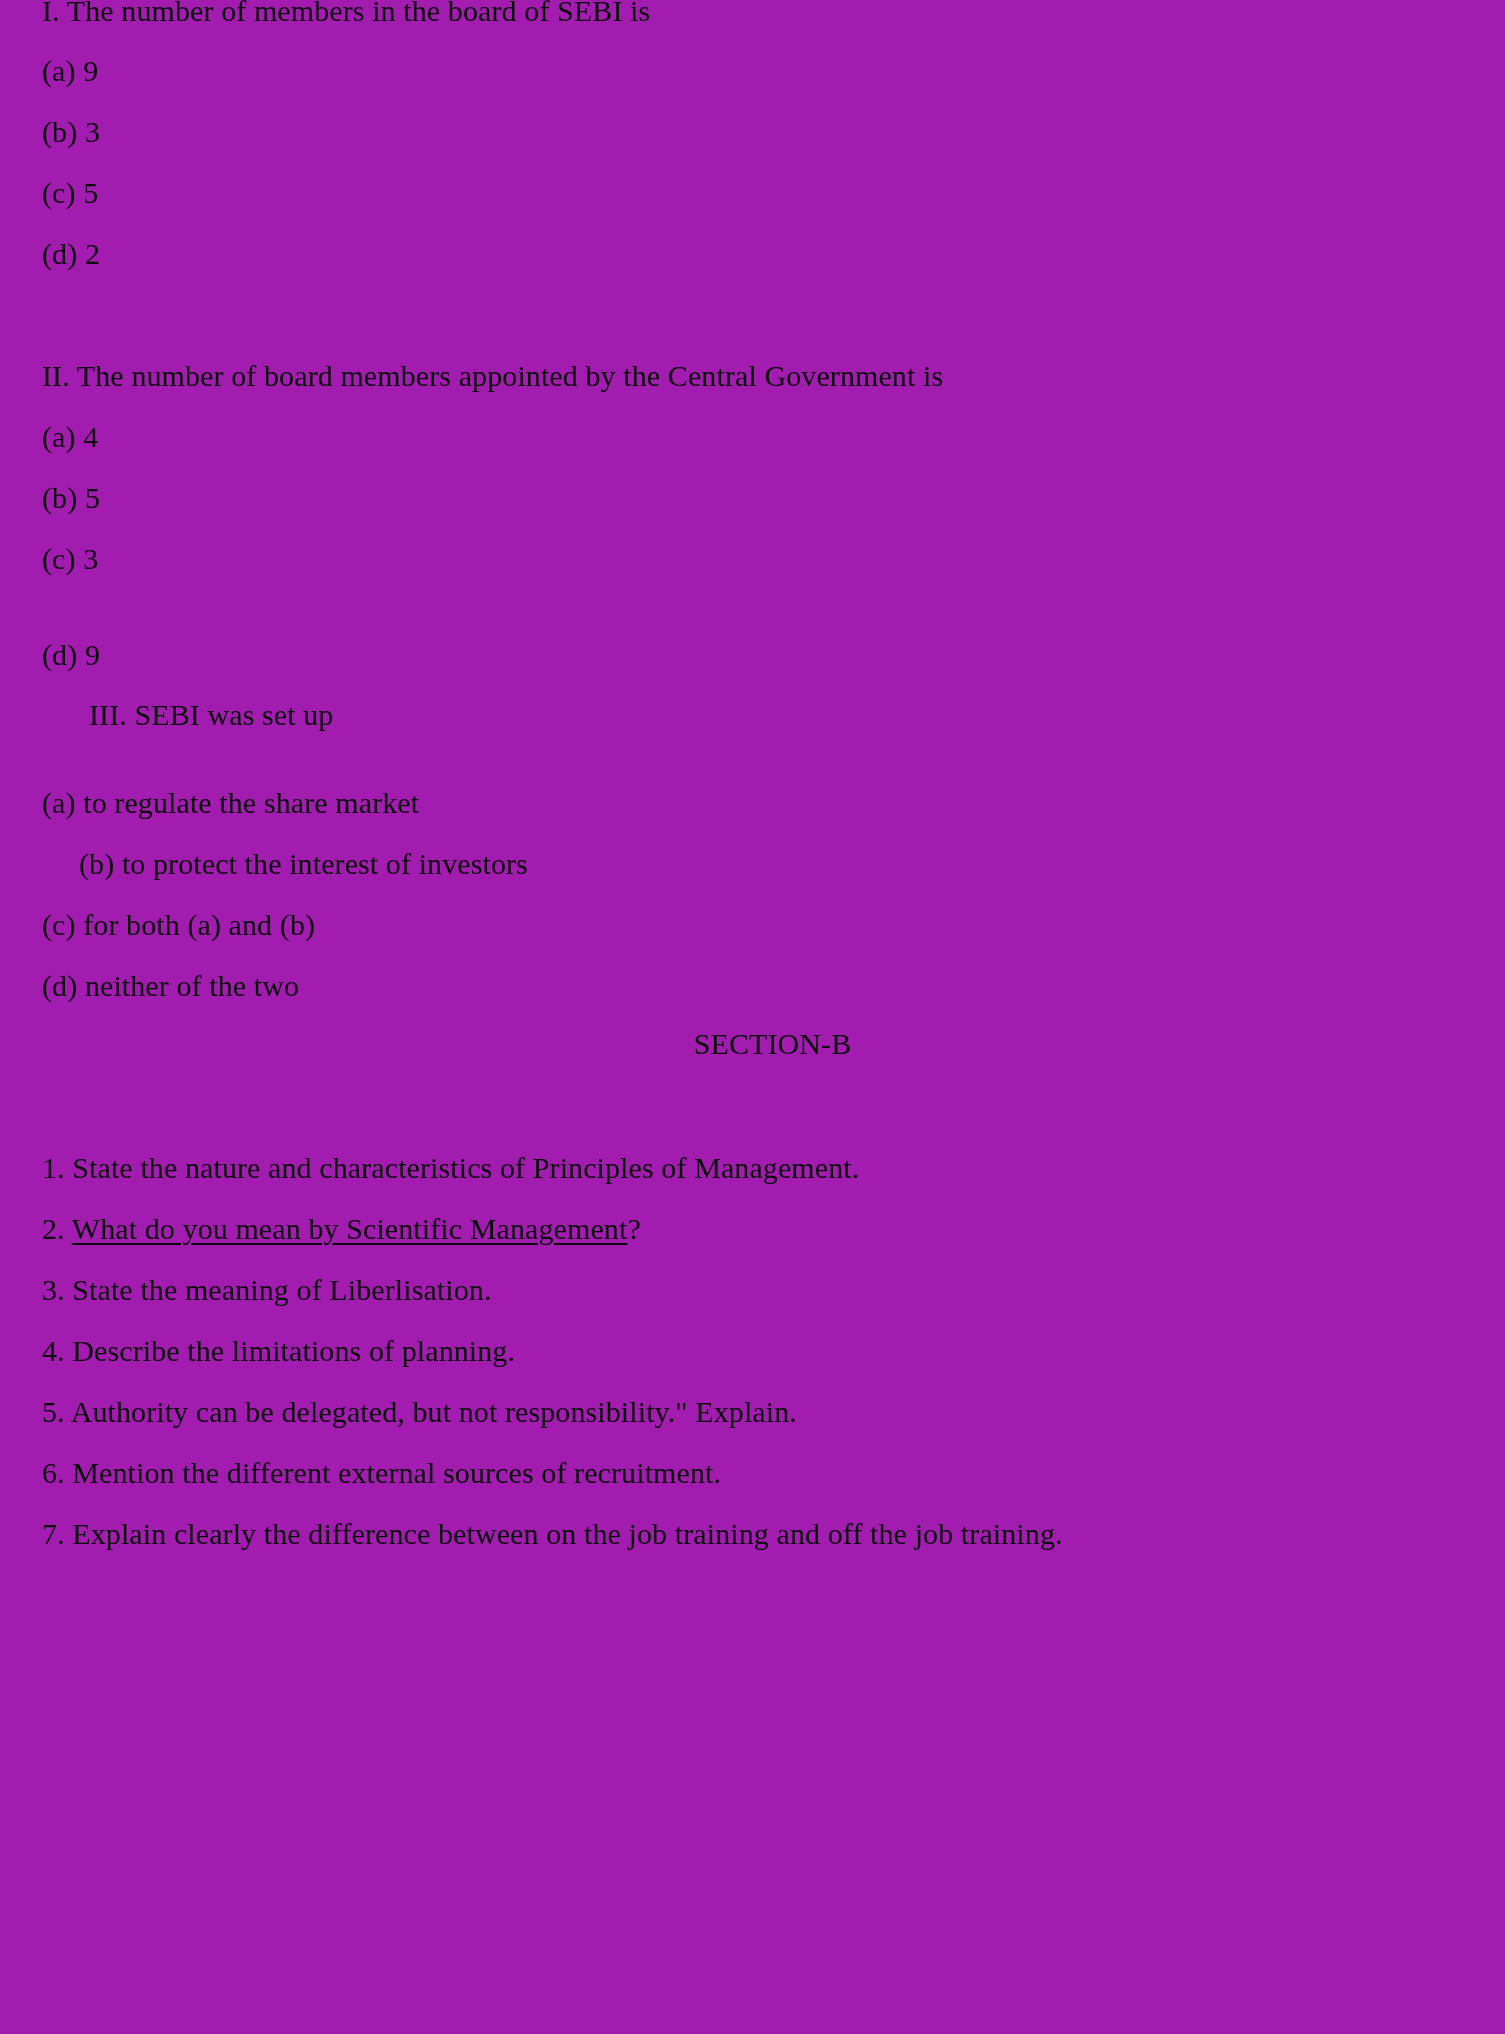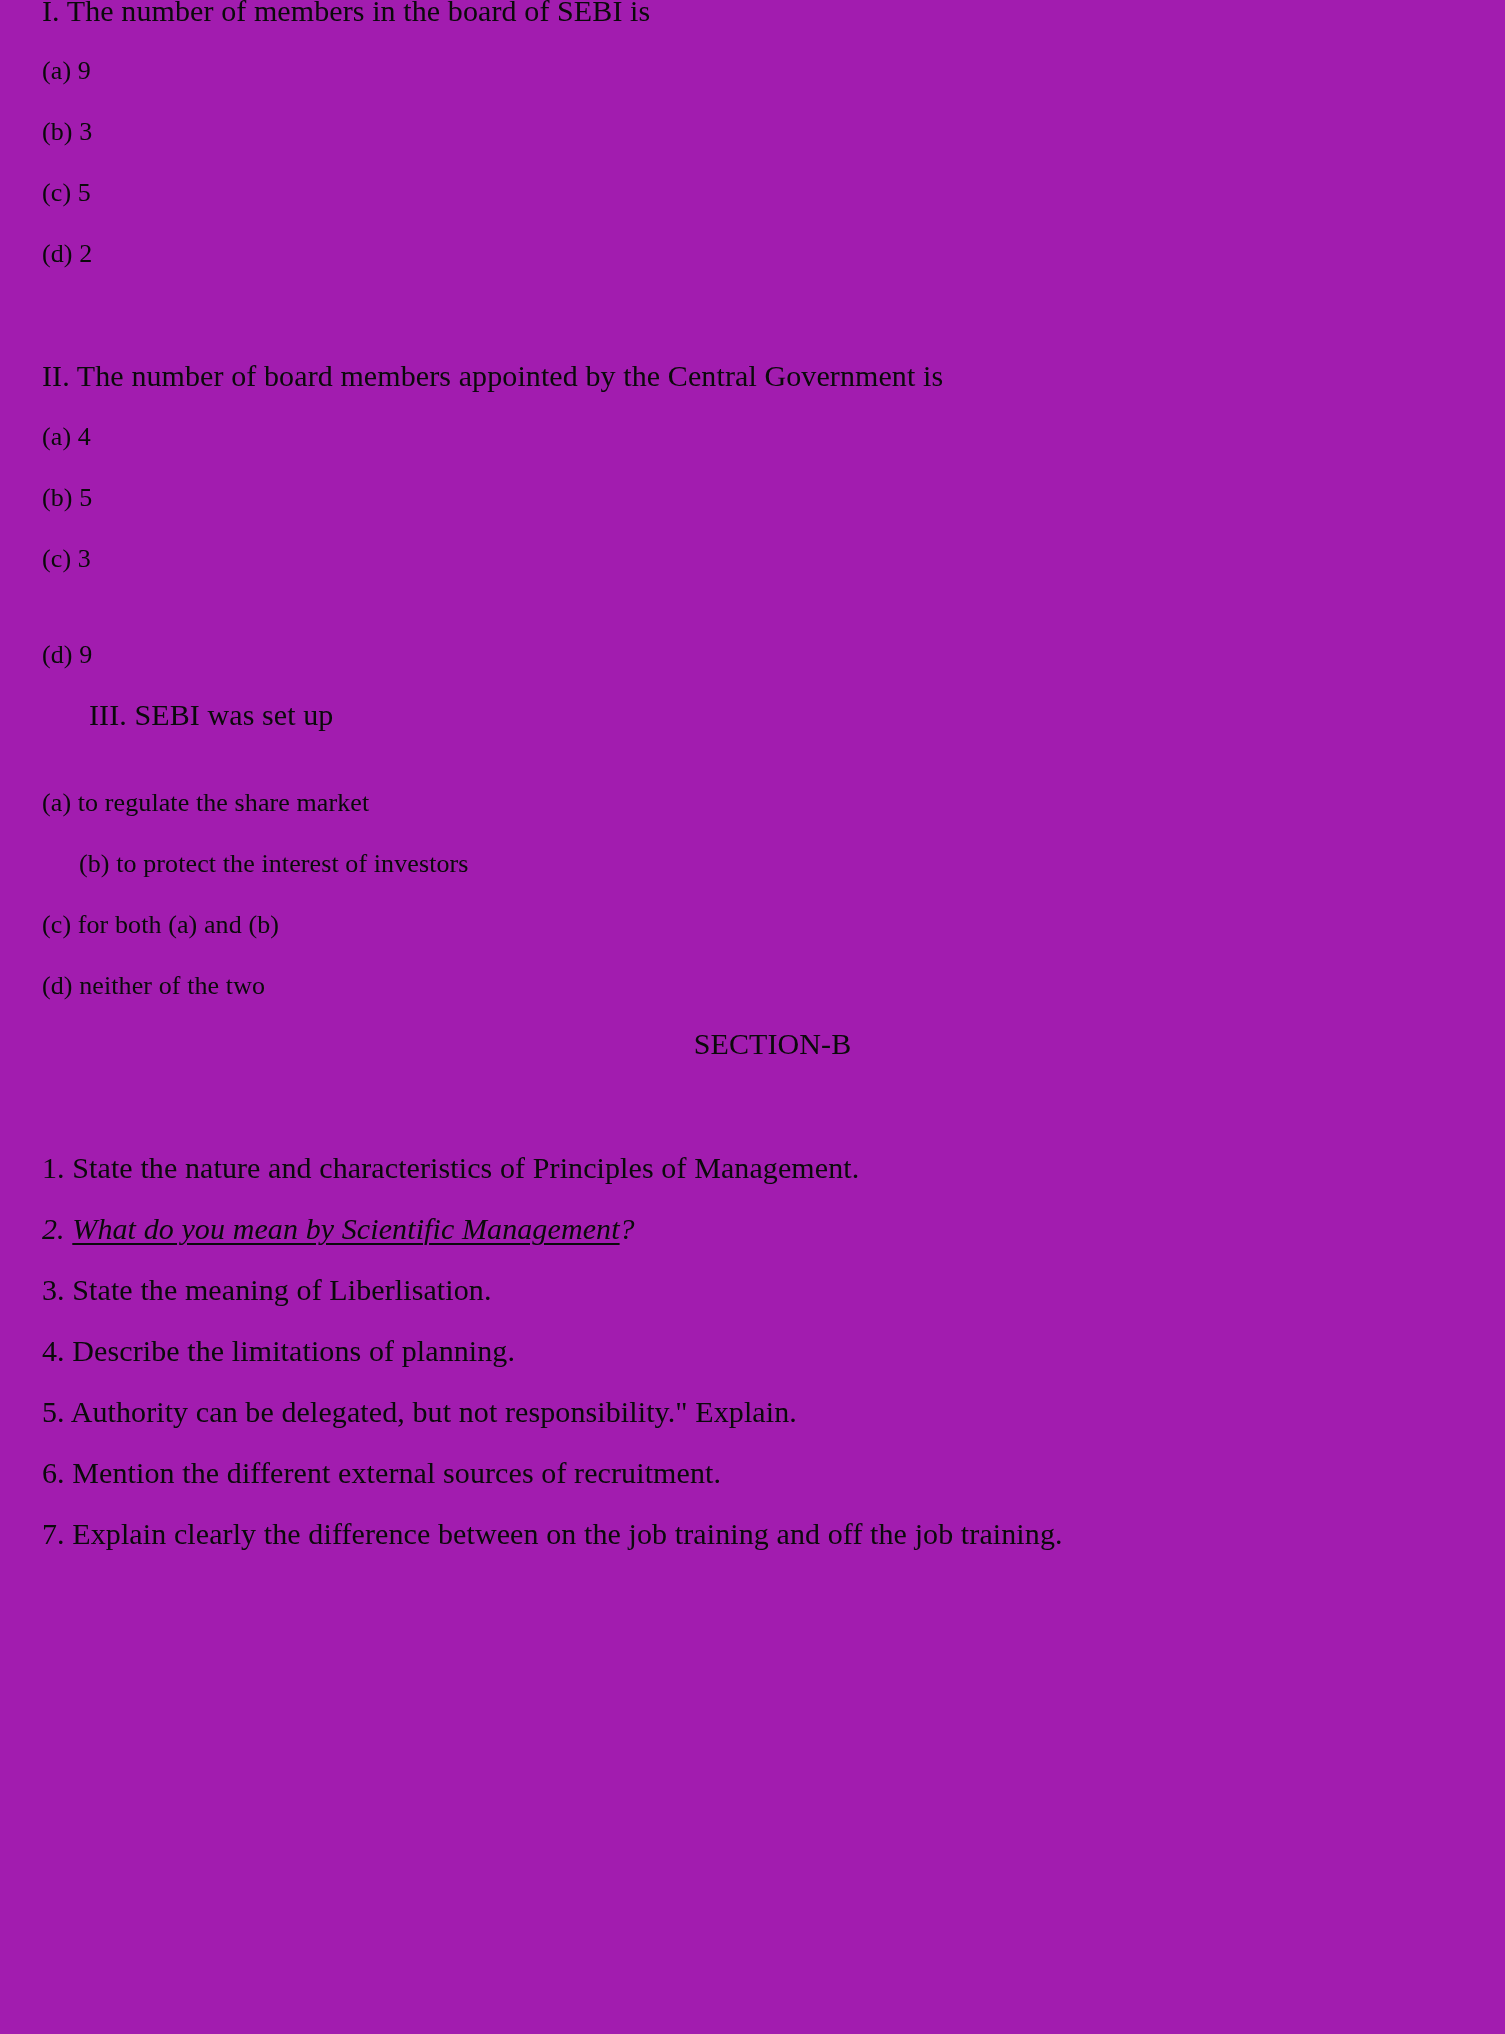--- a/index.html
+++ b/index.html
@@ -24,21 +24,21 @@
     line-height: 34px;
     white-space: pre;
     color: #0a0a0a;
     letter-spacing: 0.1px;
   }
   .ln.centered {
     left: 0;
     width: 1505px;
     text-align: center;
   }
-  .opt { font-size: 26px; }
+  .opt { font-size: 30px; }
   .underlined {
     text-decoration: underline;
     text-decoration-thickness: 2px;
     text-underline-offset: 4px;
   }
   
   .page { -webkit-font-smoothing: antialiased; }
 </style>
 </head>
 <body>
@@ -61,21 +61,21 @@
   <div class="ln opt" style="top: 786px; left: 42px;">(a) to regulate the share market</div>
   <div class="ln opt" style="top: 847px; left: 42px; margin-left: 37px;">(b) to protect the interest of investors</div>
   <div class="ln opt" style="top: 908px; left: 42px;">(c) for both (a) and (b)</div>
   <div class="ln opt" style="top: 969px; left: 42px;">(d) neither of the two</div>
 
   <div class="ln centered" style="top: 1027px; margin-left: 20px;">SECTION-B</div>
 
 
   <div class="ln" style="top: 1151px; left: 42px;">1. State the nature and characteristics of Principles of Management.</div>
 
-  <div class="ln" style="top: 1212px; left: 42px; font-style: italic;"><span>2. </span><span class="underlined">What do you mean by Scientific Management</span><span>?</span></div>
+  <div class="ln" style="top: 1212px; left: 42px;"><span>2. </span><span class="underlined">What do you mean by Scientific Management</span><span>?</span></div>
 
   <div class="ln" style="top: 1273px; left: 42px;">3. State the meaning of Liberlisation.</div>
   <div class="ln" style="top: 1334px; left: 42px;">4. Describe the limitations of planning.</div>
   <div class="ln" style="top: 1395px; left: 42px;">5. Authority can be delegated, but not responsibility." Explain.</div>
   <div class="ln" style="top: 1456px; left: 42px;">6. Mention the different external sources of recruitment.</div>
   <div class="ln" style="top: 1517px; left: 42px;">7. Explain clearly the difference between on the job training and off the job training.</div>
 
 </div>
 
 </body></html>

